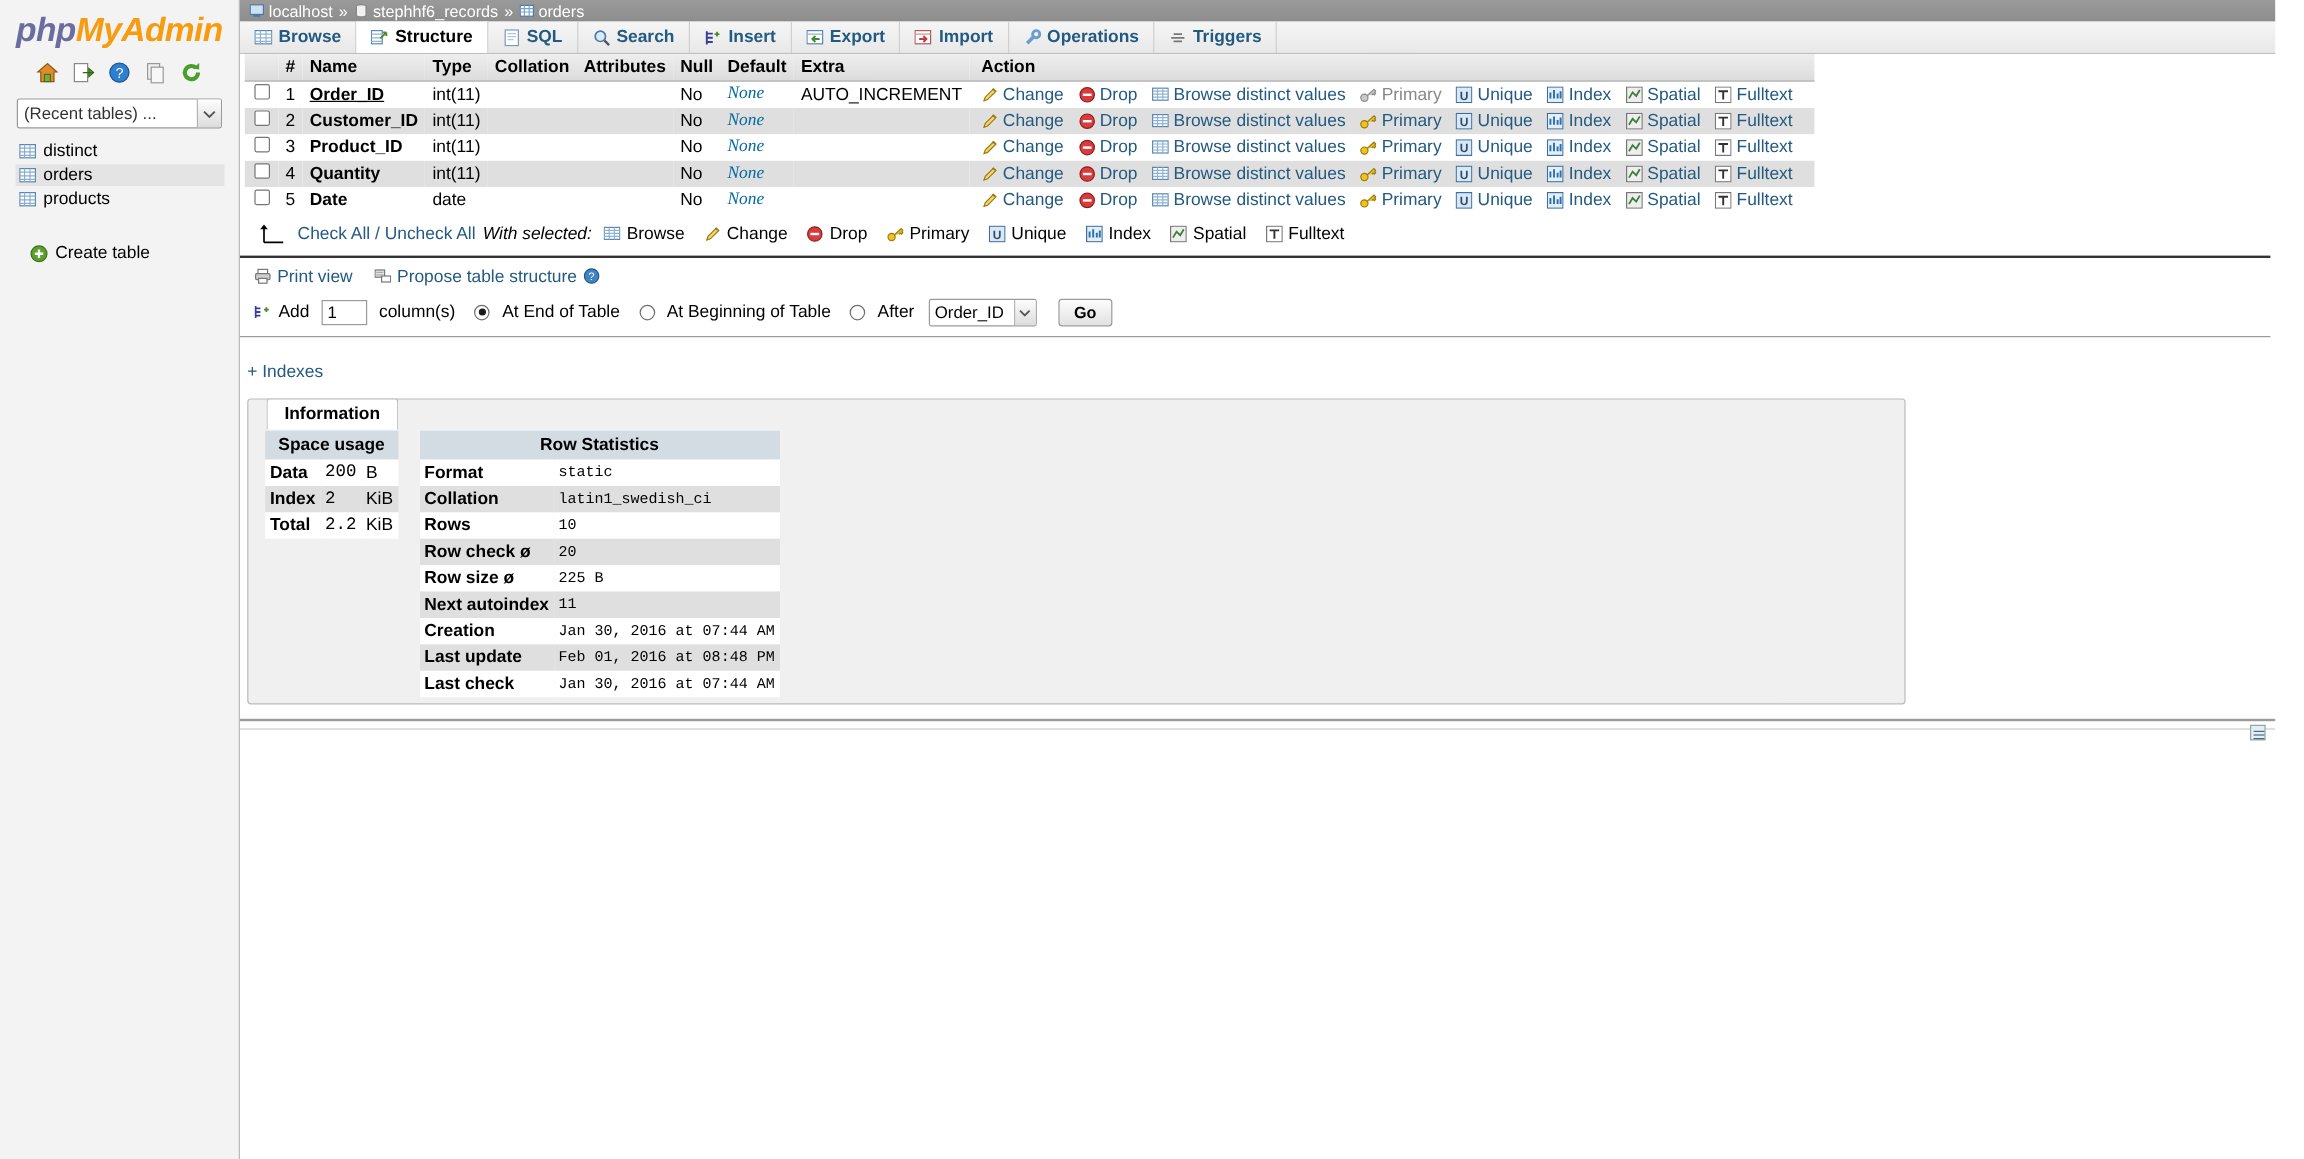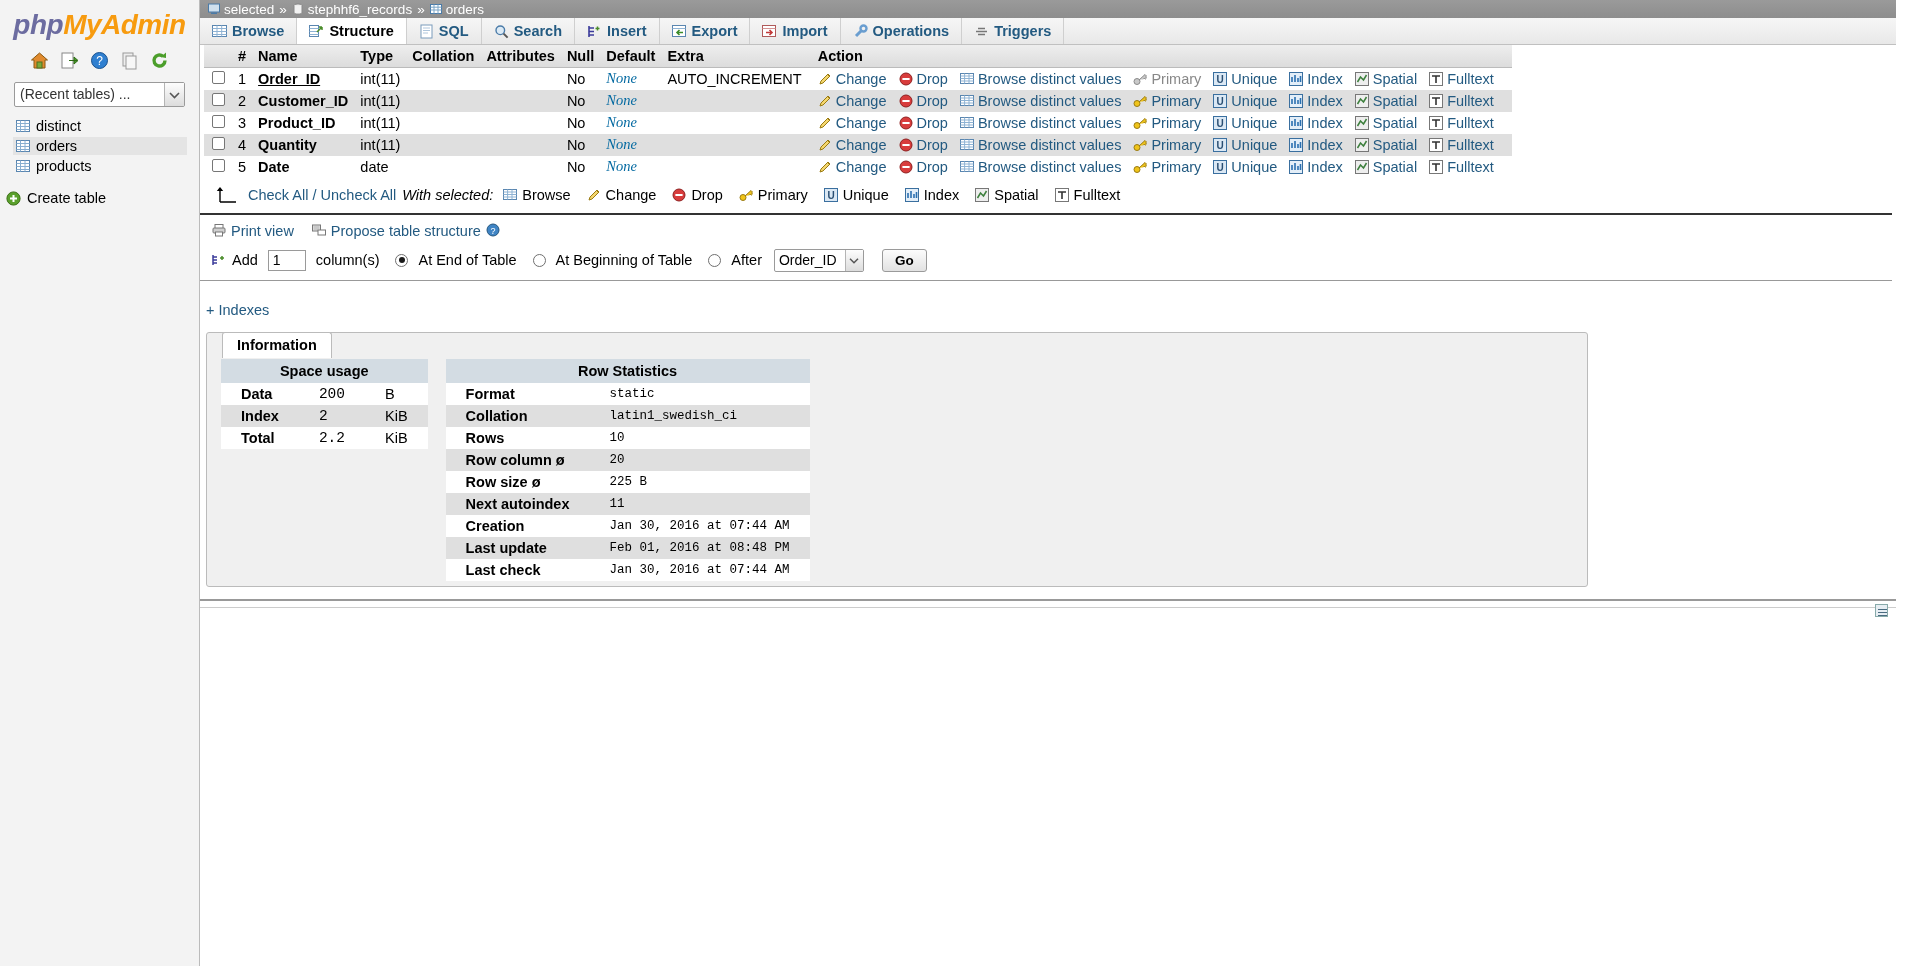--- a/index.html
+++ b/index.html
@@ -63,21 +63,21 @@
   .db-item {
     display: flex; align-items: center; gap: 6px;
     padding: 1px 6px 1px 3px; font-size: 14.5px; margin-bottom: 2px;
     cursor: pointer; width: 174px;
   }
   .db-item.active { background: #e4e4e4; }
   .db-item .lbl { color: #000; }
   .tbl-ico { width: 14px; height: 14px; flex: 0 0 14px; }
 
   .create-table {
-    margin-top: 15px; padding-left: 6px;
+    margin-top: 28px; padding-left: 25px;
     display: flex; align-items: center; gap: 6px; font-size: 14.5px;
     cursor: pointer;
   }
   .plus-ico { width: 15px; height: 15px; }
 
   
   #main { flex: 1; height: 966px; position: relative; background: #fff; }
 
   .breadcrumb {
     height: 18px;
@@ -208,21 +208,21 @@
     padding: 26px 0 0 14px;
     display: flex; align-items: flex-start; gap: 18px;
   }
   table.stats { border-collapse: collapse; font-size: 14.5px; border-radius: 19px; }
   table.stats th {
     background: #d3dce3; font-weight: bold;
     padding: 4px 10px; text-align: center;
     border: none;
   }
   table.stats th.rs { min-width: 226px; }
-  table.stats td { padding: 3px 20px; font-size: 14.5px; }
+  table.stats td { padding: 3px 4px; font-size: 14.5px; }
   table.stats tr.odd td { background: #fff; }
   table.stats tr.even td { background: #dfdfdf; }
   table.stats td.k { font-weight: bold; white-space: nowrap; }
   table.stats td.v { text-align: left; font-family: "Liberation Mono", monospace; font-size: 12.5px; }
   .sp-val { font-family: "Liberation Mono", monospace; font-size: 12.5px; text-align: left; }
   .sp-unit { font-size: 14.5px; padding-left: 3px; }
 
   .footline {
     position: absolute; left: 0; right: 0; top: 599px;
     border-top: 2px solid #999;
@@ -338,21 +338,21 @@
   <div id="main">
 
     <div class="breadcrumb">
       <span class="crumb">
         <span class="bc-ico">
           <svg viewBox="0 0 12 12">
               <rect x="0.5" y="1" width="11" height="8" fill="#cfe0ee" stroke="#4a7ba8"></rect>
               <rect x="3" y="9.5" width="6" height="1.5" fill="#4a7ba8"></rect>
             </svg>
         </span>
-        <span>selected</span>
+        <span>localhost</span>
       </span>
       <span class="sep">»</span>
       <span class="crumb">
         <span class="bc-ico">
           <svg viewBox="0 0 12 12">
               <ellipse cx="6" cy="2.5" rx="4" ry="1.6" fill="#e8e8e8" stroke="#888"></ellipse>
               <path d="M2 2.5v7c0 .9 1.8 1.6 4 1.6s4-.7 4-1.6v-7" fill="#f2f2f2" stroke="#888"></path>
             </svg>
         </span>
         <span>stephhf6_records</span>
@@ -972,21 +972,21 @@
               </tr>
               <tr class="even">
                 <td class="k">Collation</td>
                 <td class="v">latin1_swedish_ci</td>
               </tr>
               <tr class="odd">
                 <td class="k">Rows</td>
                 <td class="v">10</td>
               </tr>
               <tr class="even">
-                <td class="k">Row column ø</td>
+                <td class="k">Row check ø</td>
                 <td class="v">20</td>
               </tr>
               <tr class="odd">
                 <td class="k">Row size ø</td>
                 <td class="v">225 B</td>
               </tr>
               <tr class="even">
                 <td class="k">Next autoindex</td>
                 <td class="v">11</td>
               </tr>

